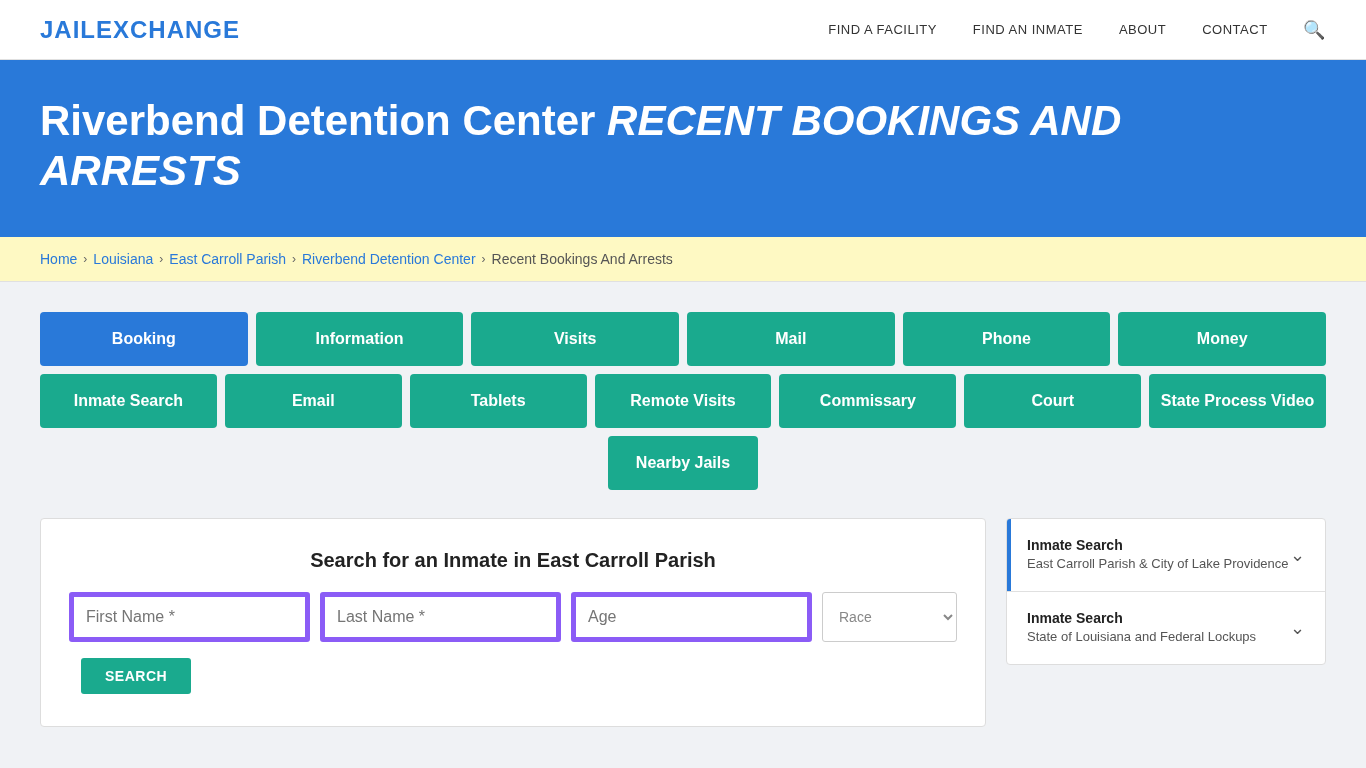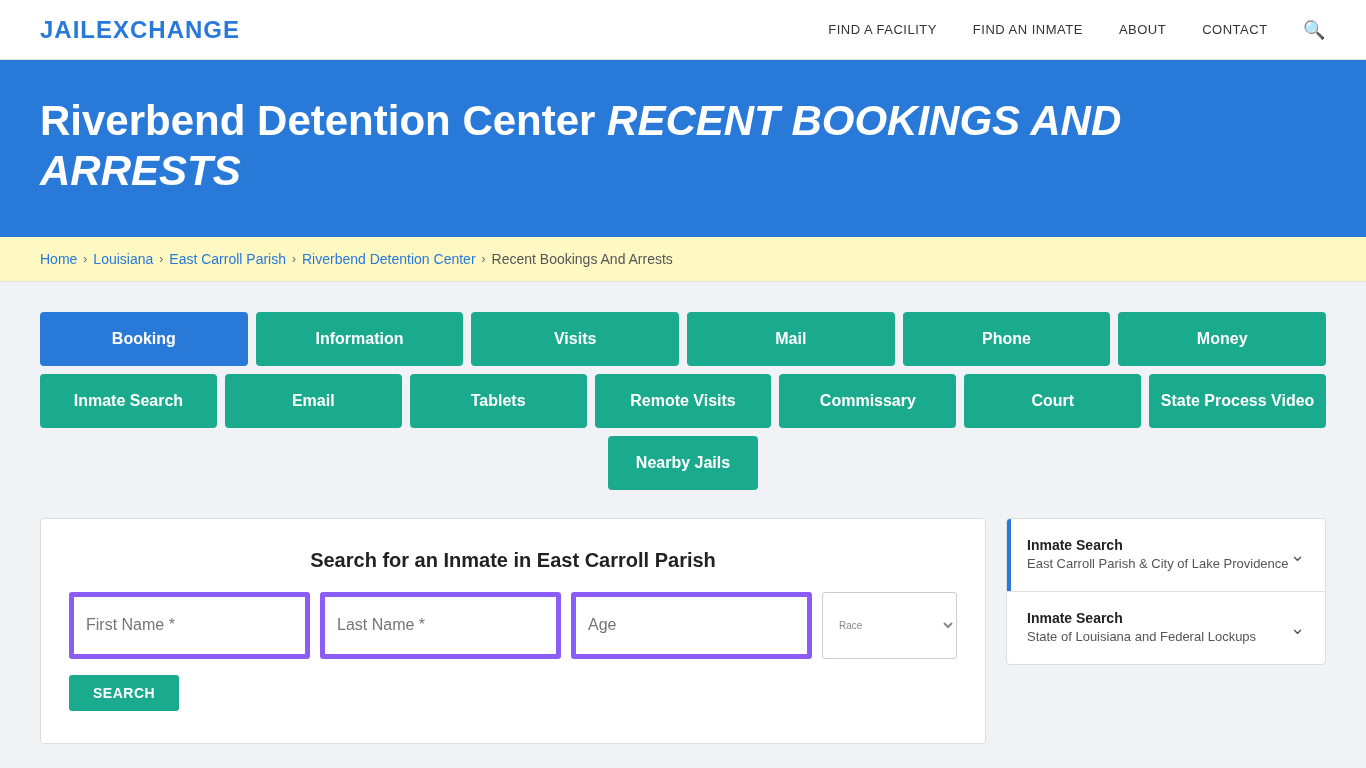--- a/index.html
+++ b/index.html
@@ -150,38 +150,39 @@
     .search-input {
       flex: 1;
       padding: 10px 12px;
       font-size: 16px;
       border: 5px solid #8b5cf6;
       border-radius: 3px;
       color: #888;
     }
     .search-select {
       flex: 1;
-      padding: 26px 12px;
-      font-size: 10px;
+      padding: 15px 12px;
+      font-size: 14px;
       border: 1px solid #ccc;
       border-radius: 3px;
       color: #888;
       background: #fff;
       appearance: auto;
     }
     .search-btn {
       background: #1aaa8e;
       color: #fff;
       border: none;
       padding: 10px 24px;
       font-size: 14px;
       font-weight: 700;
       border-radius: 3px;
       cursor: pointer;
       letter-spacing: 0.5px;
+      margin-left: 12px;
     }
 
     
     .sidebar {
       width: 320px;
       flex-shrink: 0;
       border: 1px solid #ddd;
       border-radius: 4px;
       overflow: hidden;
       background: #fff;

